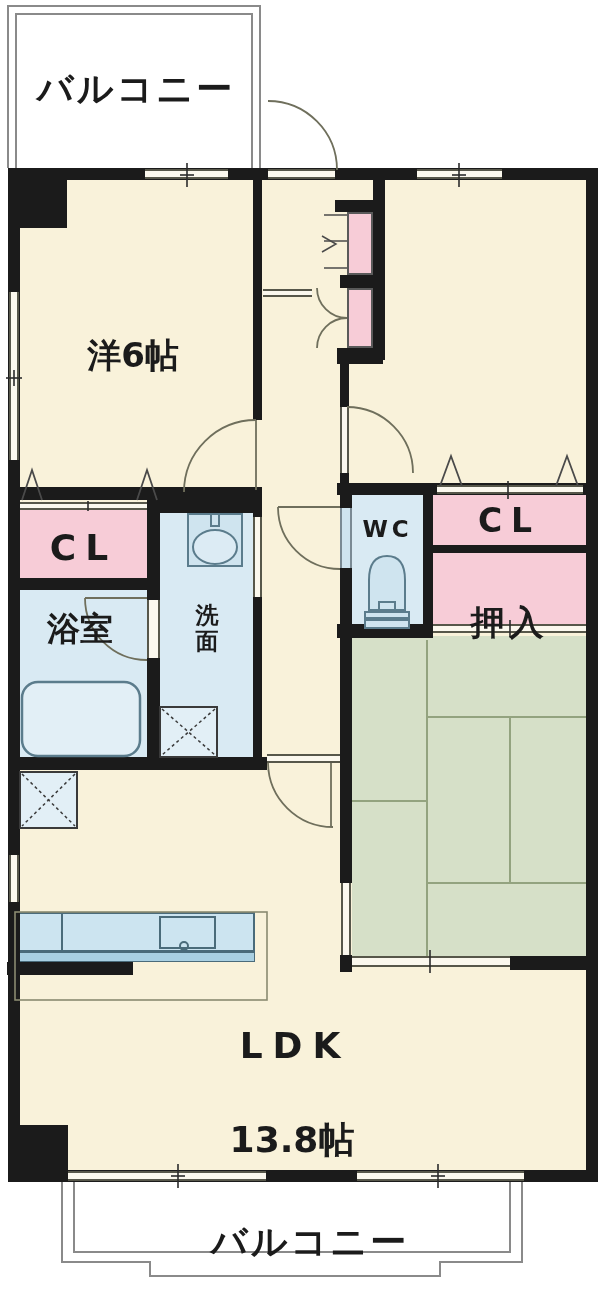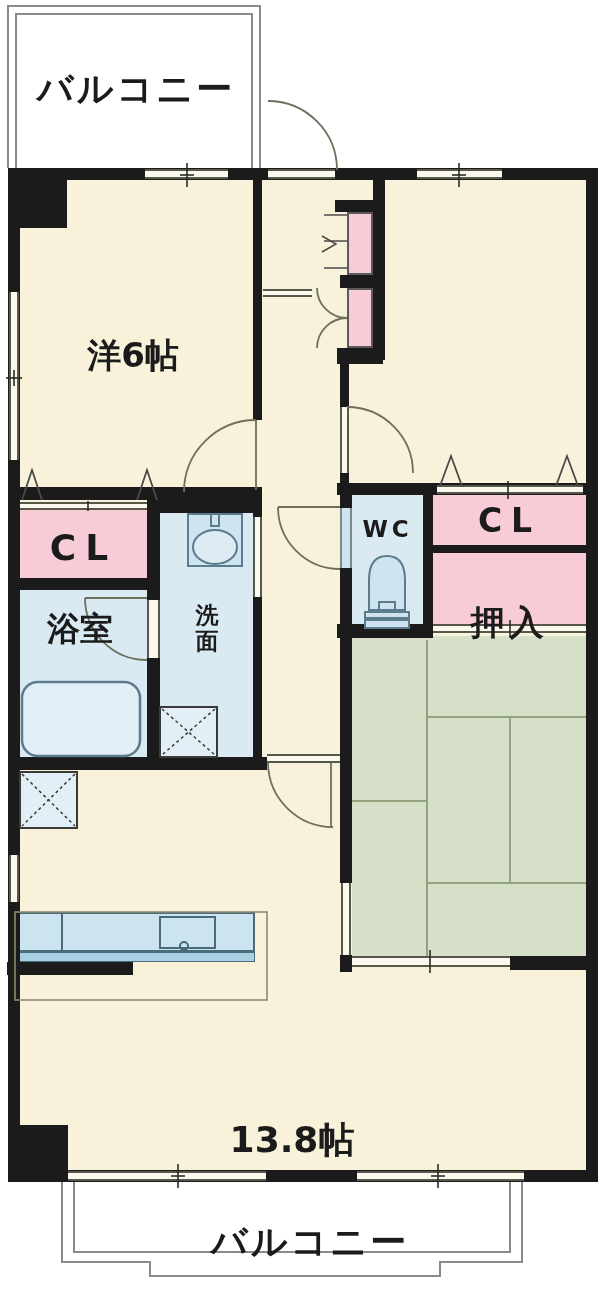--- a/index.html
+++ b/index.html
@@ -189,16 +189,17 @@
   </svg>
 
   <div class="lbl" style="left:12px;top:65px;width:248px;font-size:36px;letter-spacing:3px;">バルコニー</div>
   <div class="lbl" style="left:8px;top:333px;width:250px;font-size:34px;">洋6帖</div>
   <div class="lbl" style="left:20px;top:527px;width:127px;font-size:36px;letter-spacing:9px;">CL</div>
   <div class="lbl" style="left:352px;top:516px;width:71px;font-size:23px;letter-spacing:4px;">WC</div>
   <div class="lbl" style="left:433px;top:501px;width:153px;font-size:33px;letter-spacing:9px;">CL</div>
   <div class="lbl" style="left:433px;top:572px;width:153px;font-size:34px;letter-spacing:5px;margin-top:28px;">押入</div>
   <div class="lbl" style="left:13px;top:607px;width:134px;font-size:33px;">浴室</div>
   <div class="lbl lbl-v" style="left:186px;top:602px;width:42px;font-size:23px;">洗面</div>
+  <div class="lbl" style="left:195px;top:1025px;width:200px;font-size:36px;letter-spacing:10px;">LDK</div>
   <div class="lbl" style="left:182px;top:1116px;width:220px;font-size:36px;">13.8帖</div>
   <div class="lbl" style="left:185px;top:1218px;width:250px;font-size:36px;letter-spacing:3px;">バルコニー</div>
 
 </div>
 
 </body></html>

